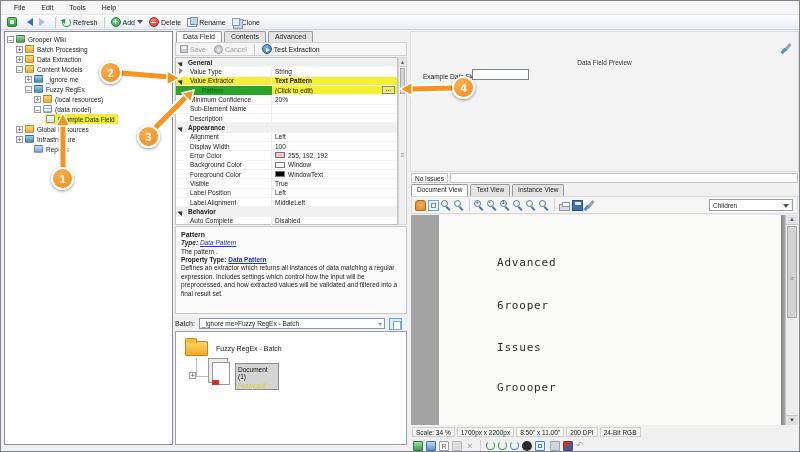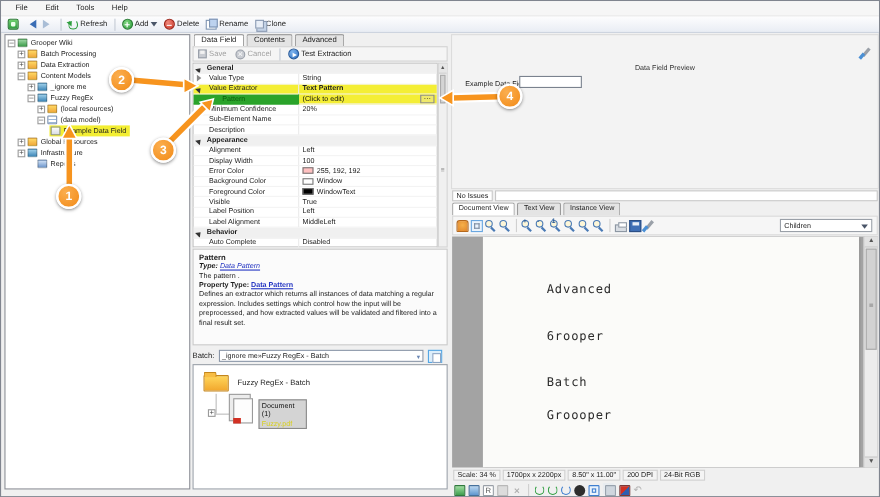--- a/index.html
+++ b/index.html
@@ -555,22 +555,22 @@
       <span class="childsel">
         <span>Children</span>
         <span class="caret"></span>
       </span>
     </div>
 
     <div class="docarea">
       <div class="page">
         <div class="docline" style="top:41px">Advanced</div>
         <div class="docline" style="top:84px">6rooper</div>
-        <div class="docline" style="top:126px">Batch</div>
-        <div class="docline" style="top:156px">Groooper</div>
+        <div class="docline" style="top:126px">Issues</div>
+        <div class="docline" style="top:166px">Groooper</div>
       </div>
       <div class="vscroll">
         <div class="sb-btn">▲</div>
         <div class="sb-thumb2">
             <div class="grip2">≡</div>
           </div>
         <div class="sb-btn dn">▼</div>
       </div>
     </div>
 

